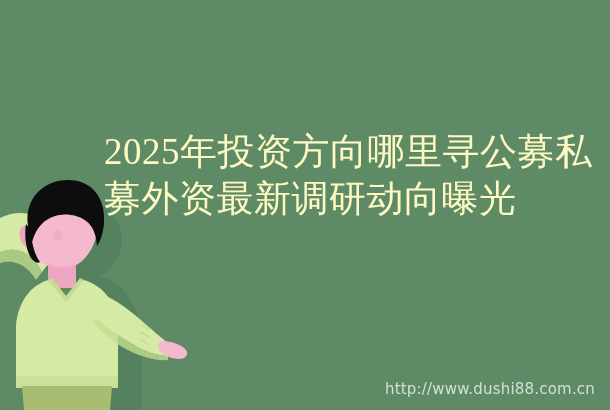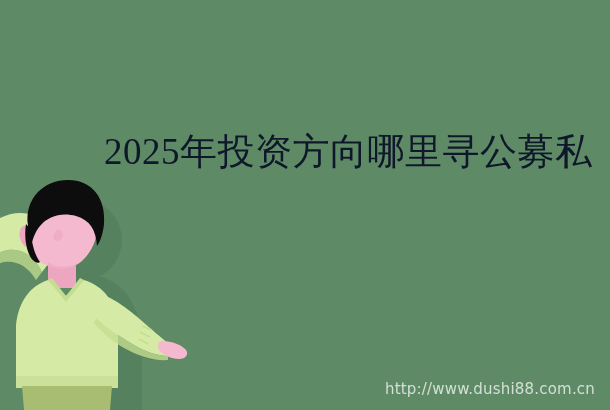--- a/index.html
+++ b/index.html
@@ -24,21 +24,21 @@
     position: absolute;
     left: 104px;
     top: 128px;
     width: 452px;
     z-index: 30;
   }
   .title-line {
     font-family: "Liberation Serif", "DejaVu Serif", serif;
     font-size: 37px;
     line-height: 47px;
-    color: #0f172a;
+    color: #fef9c3;
     letter-spacing: 0.5px;
     white-space: nowrap;
     font-weight: 400;
   }
 
   
   #watermark {
     position: absolute;
     right: 15px;
     bottom: 12px;
@@ -119,17 +119,18 @@
                C171 179 163 175 159 170 C157 166 158 161 162 161 Z" fill="#f5b9cf"></path>
 
       <path d="M16 196 L118 196 L118 208 L16 208 Z" fill="#c9e198"></path>
 
       <path d="M22 206 L112 206 L110 230 L24 230 Z" fill="#a8bc72"></path>
     </svg>
   </div>
 
   <div id="title-block">
     <div class="title-line">2025年投资方向哪里寻公募私</div>
+    <div class="title-line">募外资最新调研动向曝光</div>
   </div>
 
   <div id="watermark">http://www.dushi88.com.cn</div>
 
 </div>
 
 </body></html>

